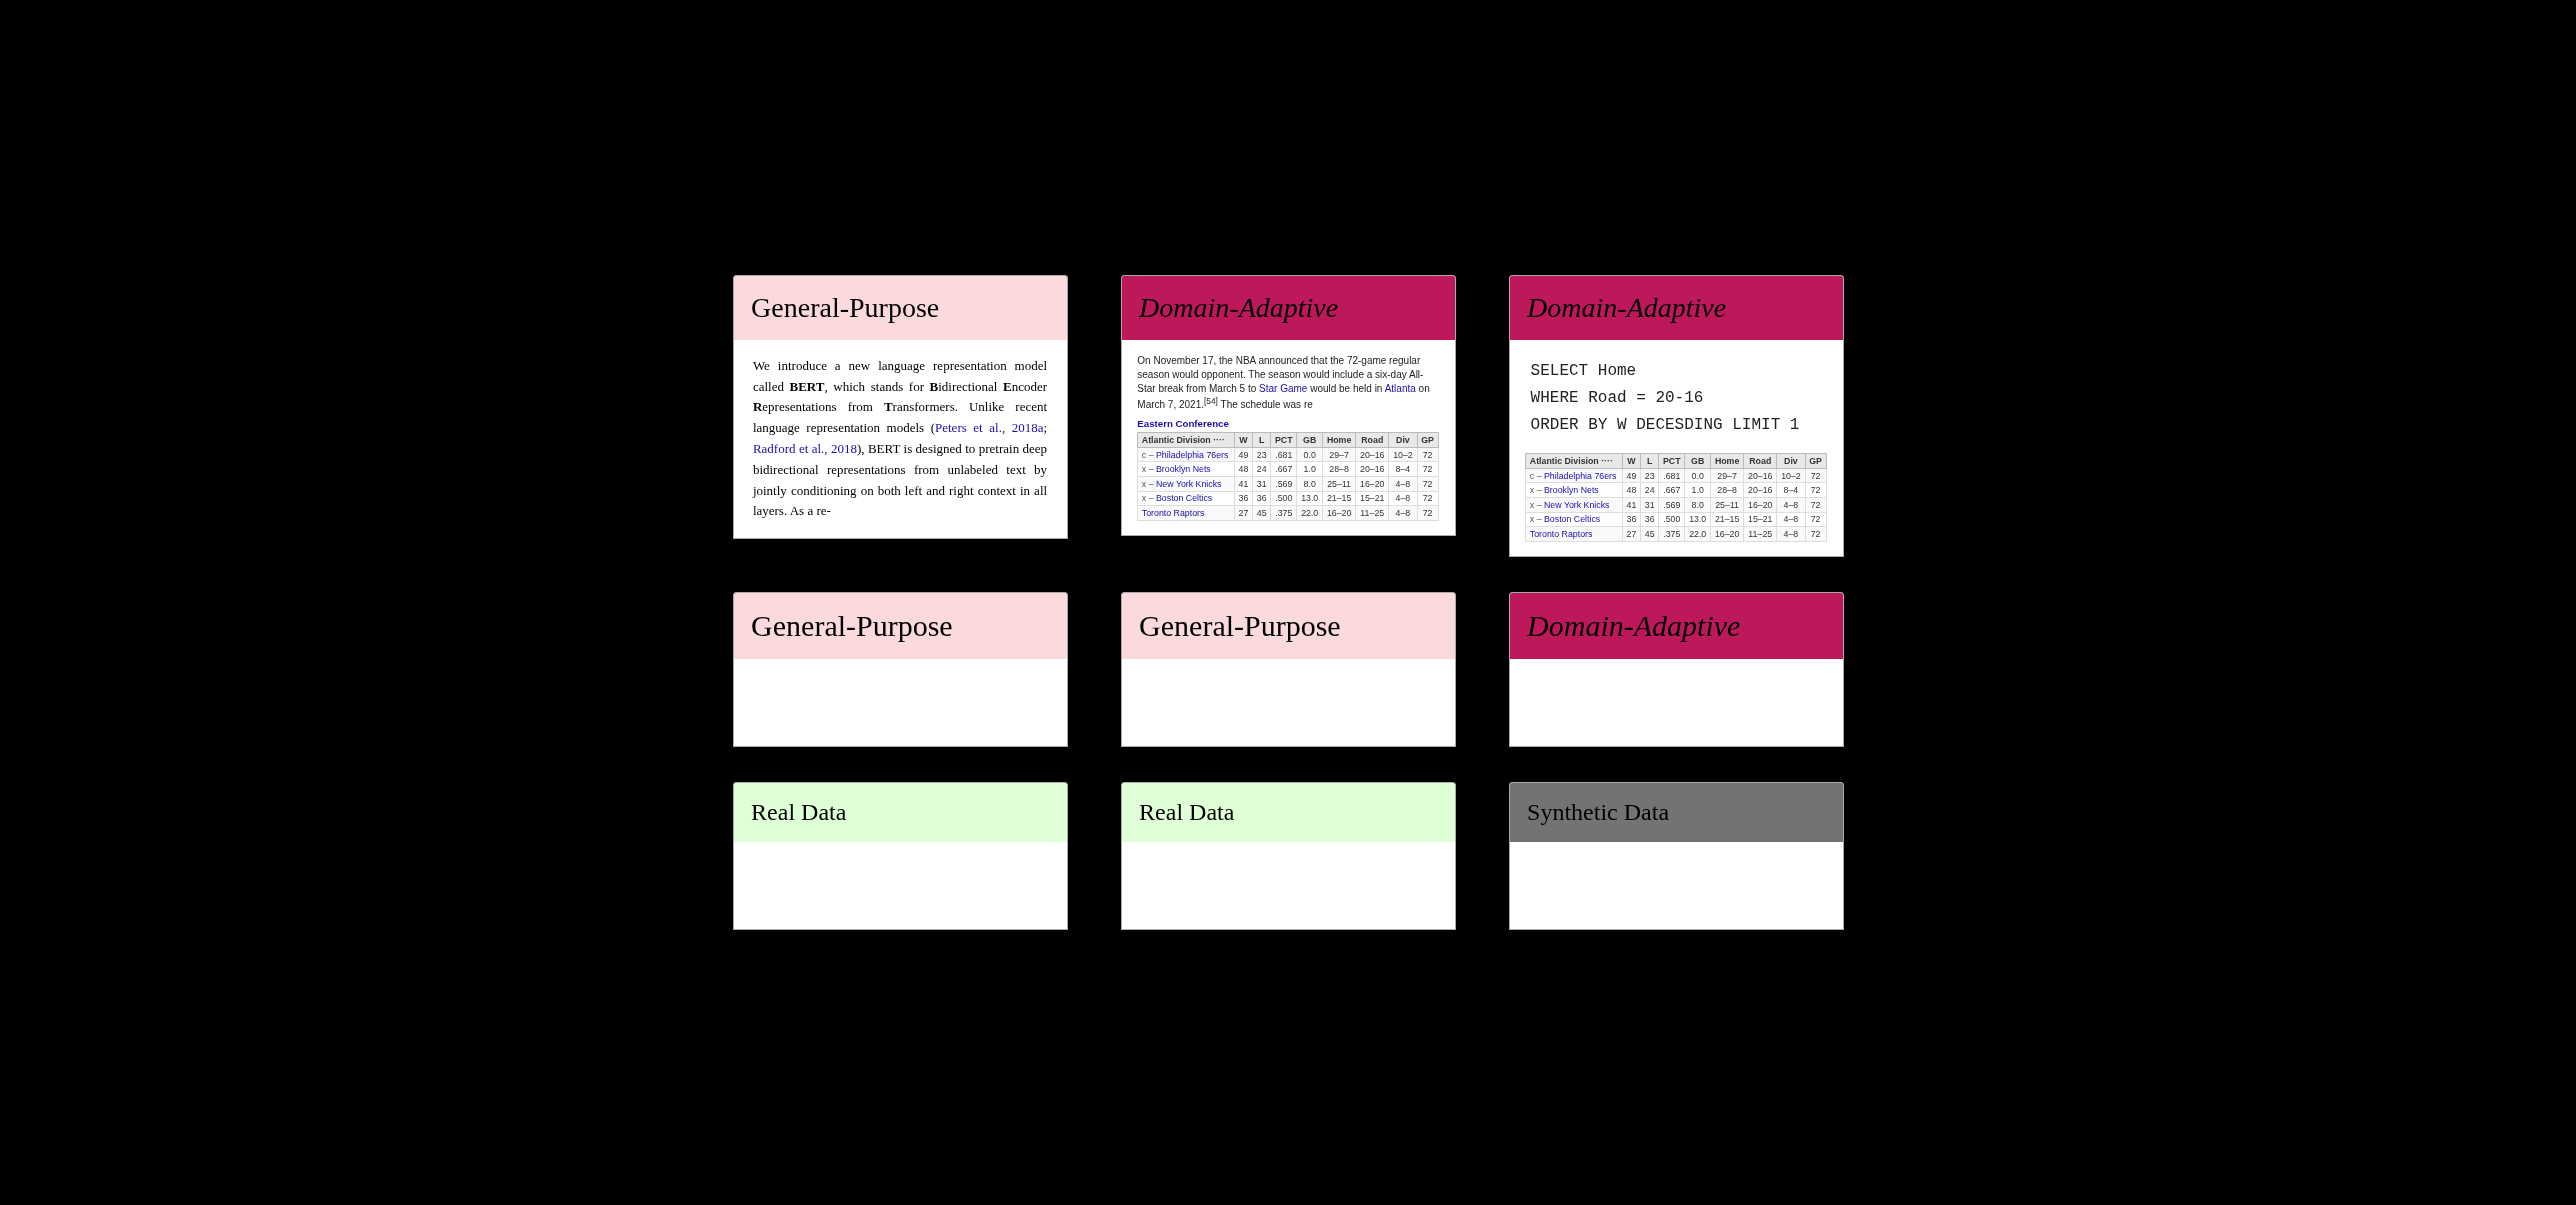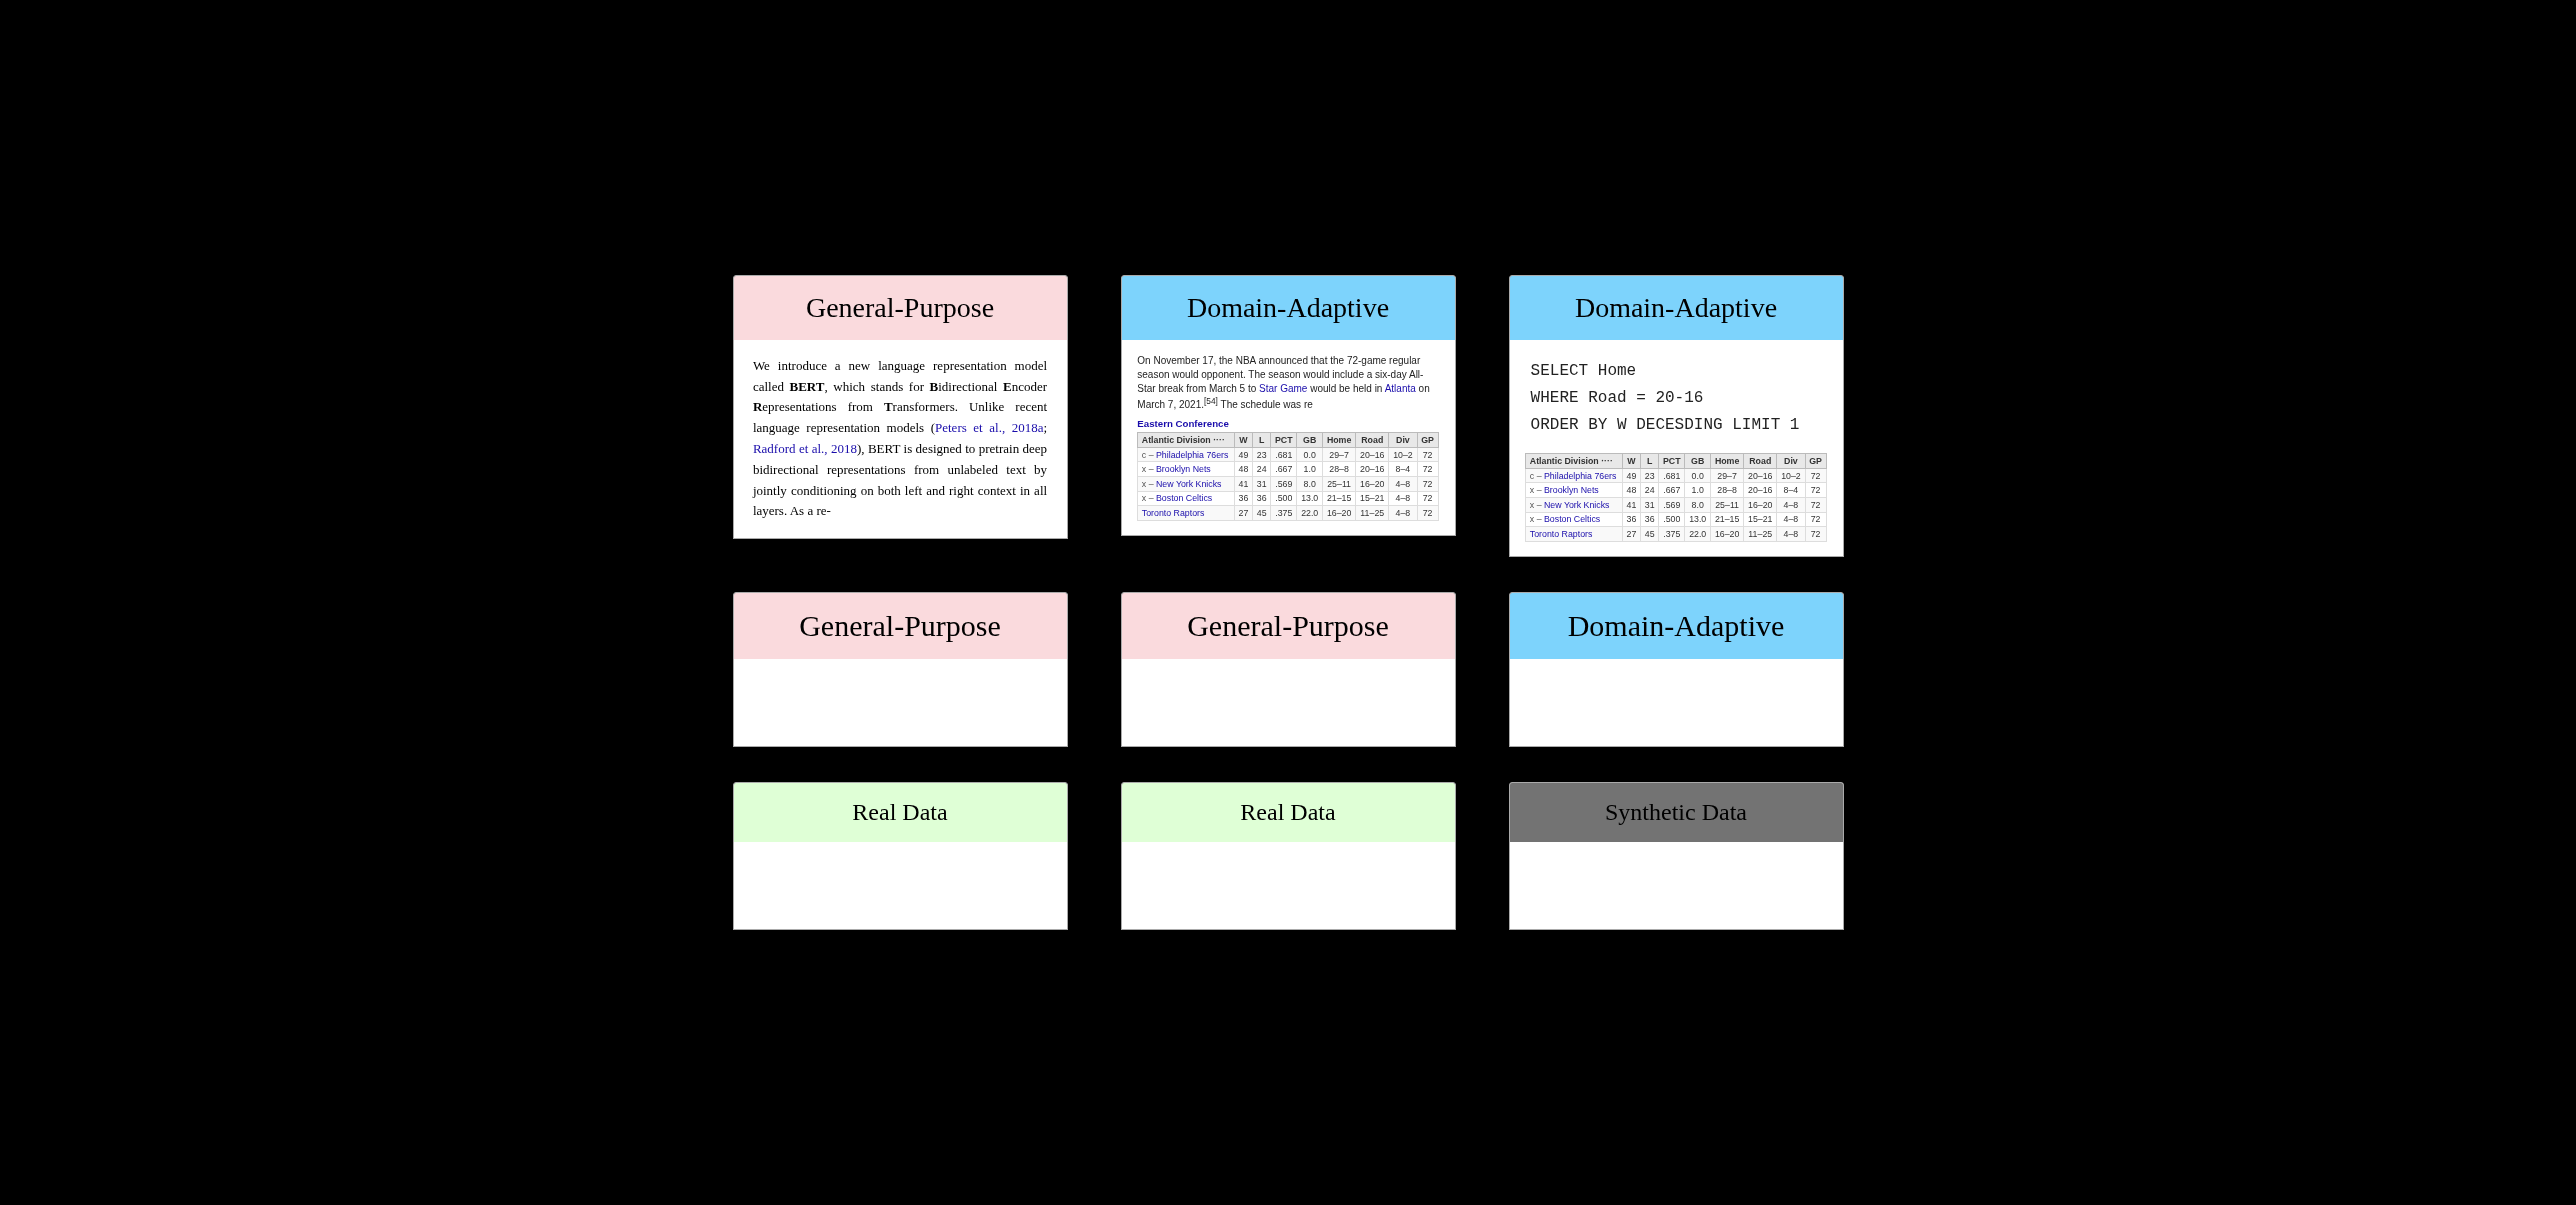--- a/index.html
+++ b/index.html
@@ -18,29 +18,29 @@
       gap: 35px 53px;
       padding: 53px;
     }
     .card {
       display: flex;
       flex-direction: column;
     }
     .card-header {
       padding: 16px 17.6px;
       border-radius: 3.5px 3.5px 0 0;
-      text-align: center;
+      text-align: left;
       font-size: 28px;
       font-weight: normal;
       font-family: Georgia, serif;
       border: 1.8px solid #aaa;
       border-bottom: none;
     }
     .card-header.salmon { background: #FADADD; }
-    .card-header.green { background: #7dd3fc; }
+    .card-header.green { background: #be185d; font-style: italic; }
     .card-body {
       border: 1.8px solid #aaa;
       border-top: none;
       background: #fff;
       min-height: 71px;
       padding: 8.8px;
       font-size: 10.6px;
     }
     .card-body.empty { min-height: 88px; }
 

